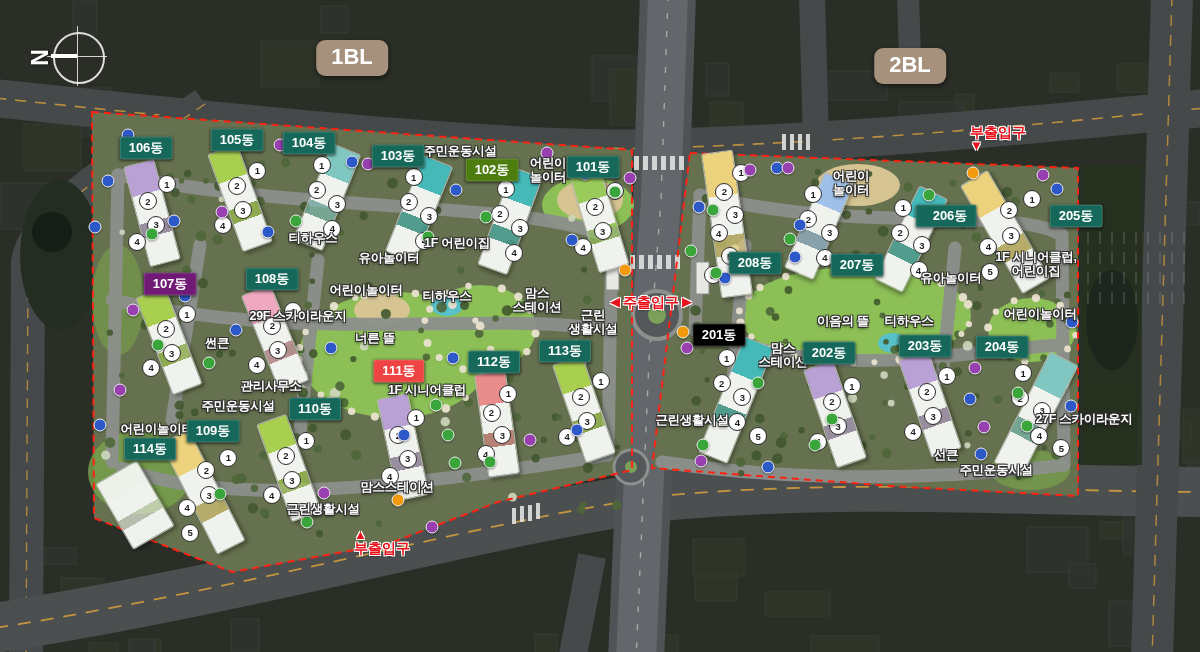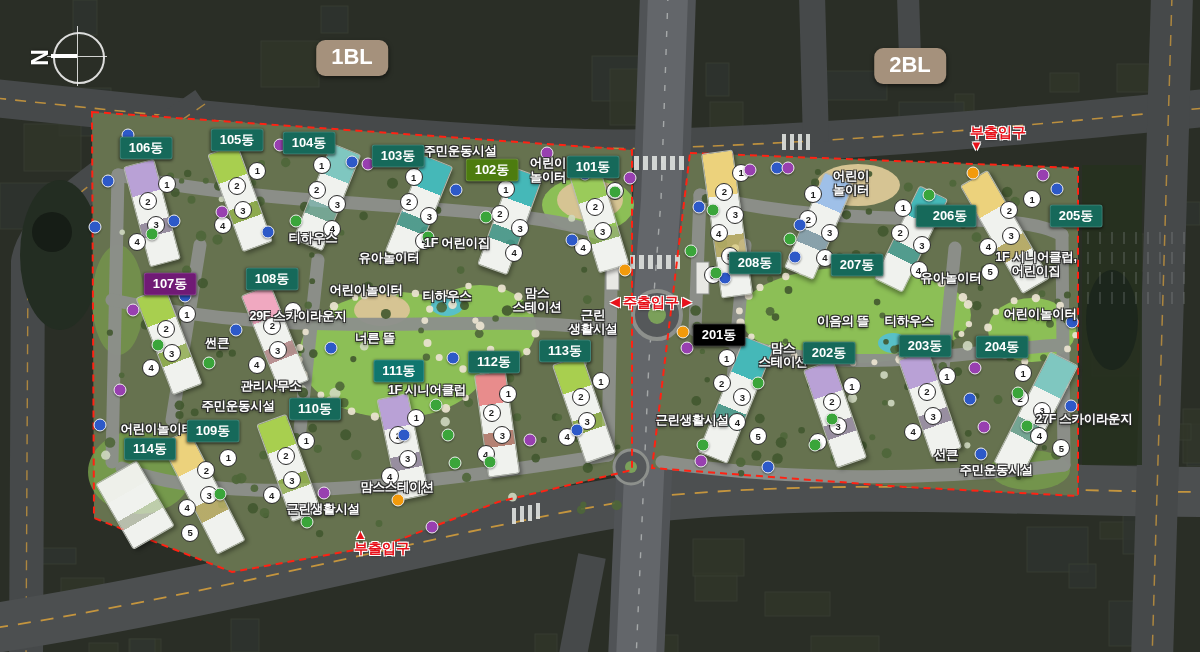--- a/index.html
+++ b/index.html
@@ -607,21 +607,21 @@
       <div class="unit" style="left: 306.351px; top: 440.794px;">1</div>
       <div class="unit" style="left: 286.013px; top: 455.739px;">2</div>
       <div class="unit" style="left: 291.987px; top: 480.261px;">3</div>
       <div class="unit" style="left: 271.649px; top: 495.206px;">4</div>
       <div class="pill" style="left: 315px; top: 409px; background: rgb(22, 105, 90);">110동</div>
       <div class="bldg" style="left: 403px; top: 447px; width: 30px; height: 102px; transform: translate(-50%, -50%) rotate(-12deg); background: linear-gradient(rgb(185, 161, 214) 0px, rgb(185, 161, 214) 30%, rgb(240, 242, 238) 30%, rgb(240, 242, 238) 58%, rgba(185, 161, 214, 0.6) 58%, rgba(185, 161, 214, 0.6) 72%, rgb(240, 242, 238) 72%);"></div>
       <div class="unit" style="left: 416.396px; top: 417.644px;">1</div>
       <div class="unit" style="left: 398.336px; top: 435.274px;">2</div>
       <div class="unit" style="left: 407.664px; top: 458.726px;">3</div>
       <div class="unit" style="left: 389.604px; top: 476.356px;">4</div>
-      <div class="pill" style="left: 399px; top: 371px; background: #0f766e;">111동</div>
+      <div class="pill" style="left: 399px; top: 371px; background: #ef4444;">111동</div>
       <div class="bldg" style="left: 497px; top: 424px; width: 30px; height: 102px; transform: translate(-50%, -50%) rotate(-8deg); background: linear-gradient(rgb(232, 140, 140) 0px, rgb(232, 140, 140) 30%, rgb(240, 242, 238) 30%, rgb(240, 242, 238) 58%, rgba(232, 140, 140, 0.6) 58%, rgba(232, 140, 140, 0.6) 72%, rgb(240, 242, 238) 72%);"></div>
       <div class="unit" style="left: 508.316px; top: 393.781px;">1</div>
       <div class="unit" style="left: 491.529px; top: 412.628px;">2</div>
       <div class="unit" style="left: 502.471px; top: 435.372px;">3</div>
       <div class="unit" style="left: 485.684px; top: 454.219px;">4</div>
       <div class="pill" style="left: 494px; top: 362px; background: rgb(22, 105, 90);">112동</div>
       <div class="bldg" style="left: 584px; top: 409px; width: 30px; height: 102px; transform: translate(-50%, -50%) rotate(-19deg); background: linear-gradient(rgb(168, 207, 79) 0px, rgb(168, 207, 79) 30%, rgb(240, 242, 238) 30%, rgb(240, 242, 238) 58%, rgba(168, 207, 79, 0.6) 58%, rgba(168, 207, 79, 0.6) 72%, rgb(240, 242, 238) 72%);"></div>
       <div class="unit" style="left: 600.874px; top: 381.495px;">1</div>
       <div class="unit" style="left: 580.8px; top: 396.793px;">2</div>
       <div class="unit" style="left: 587.2px; top: 421.207px;">3</div>

